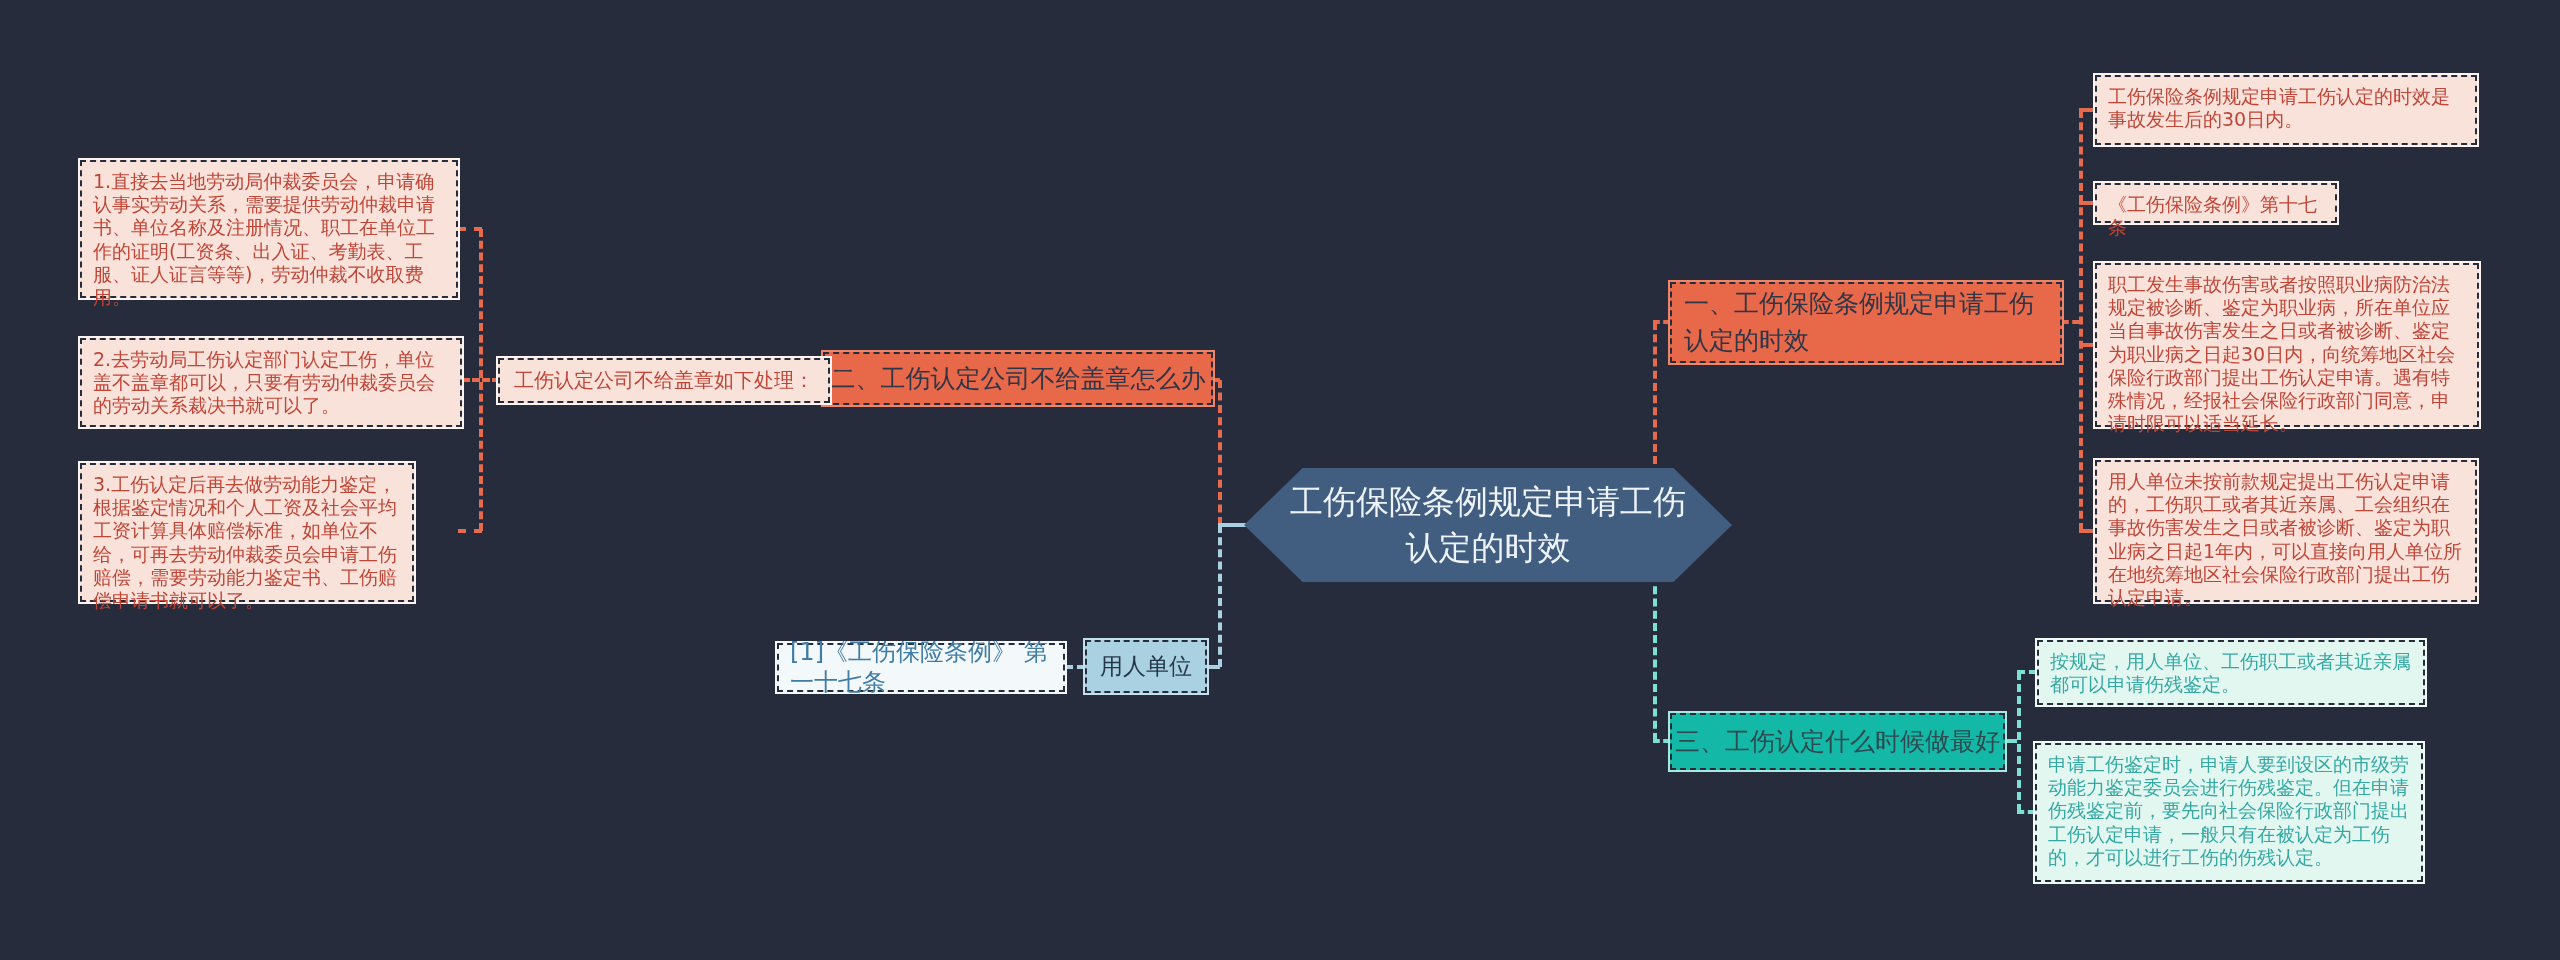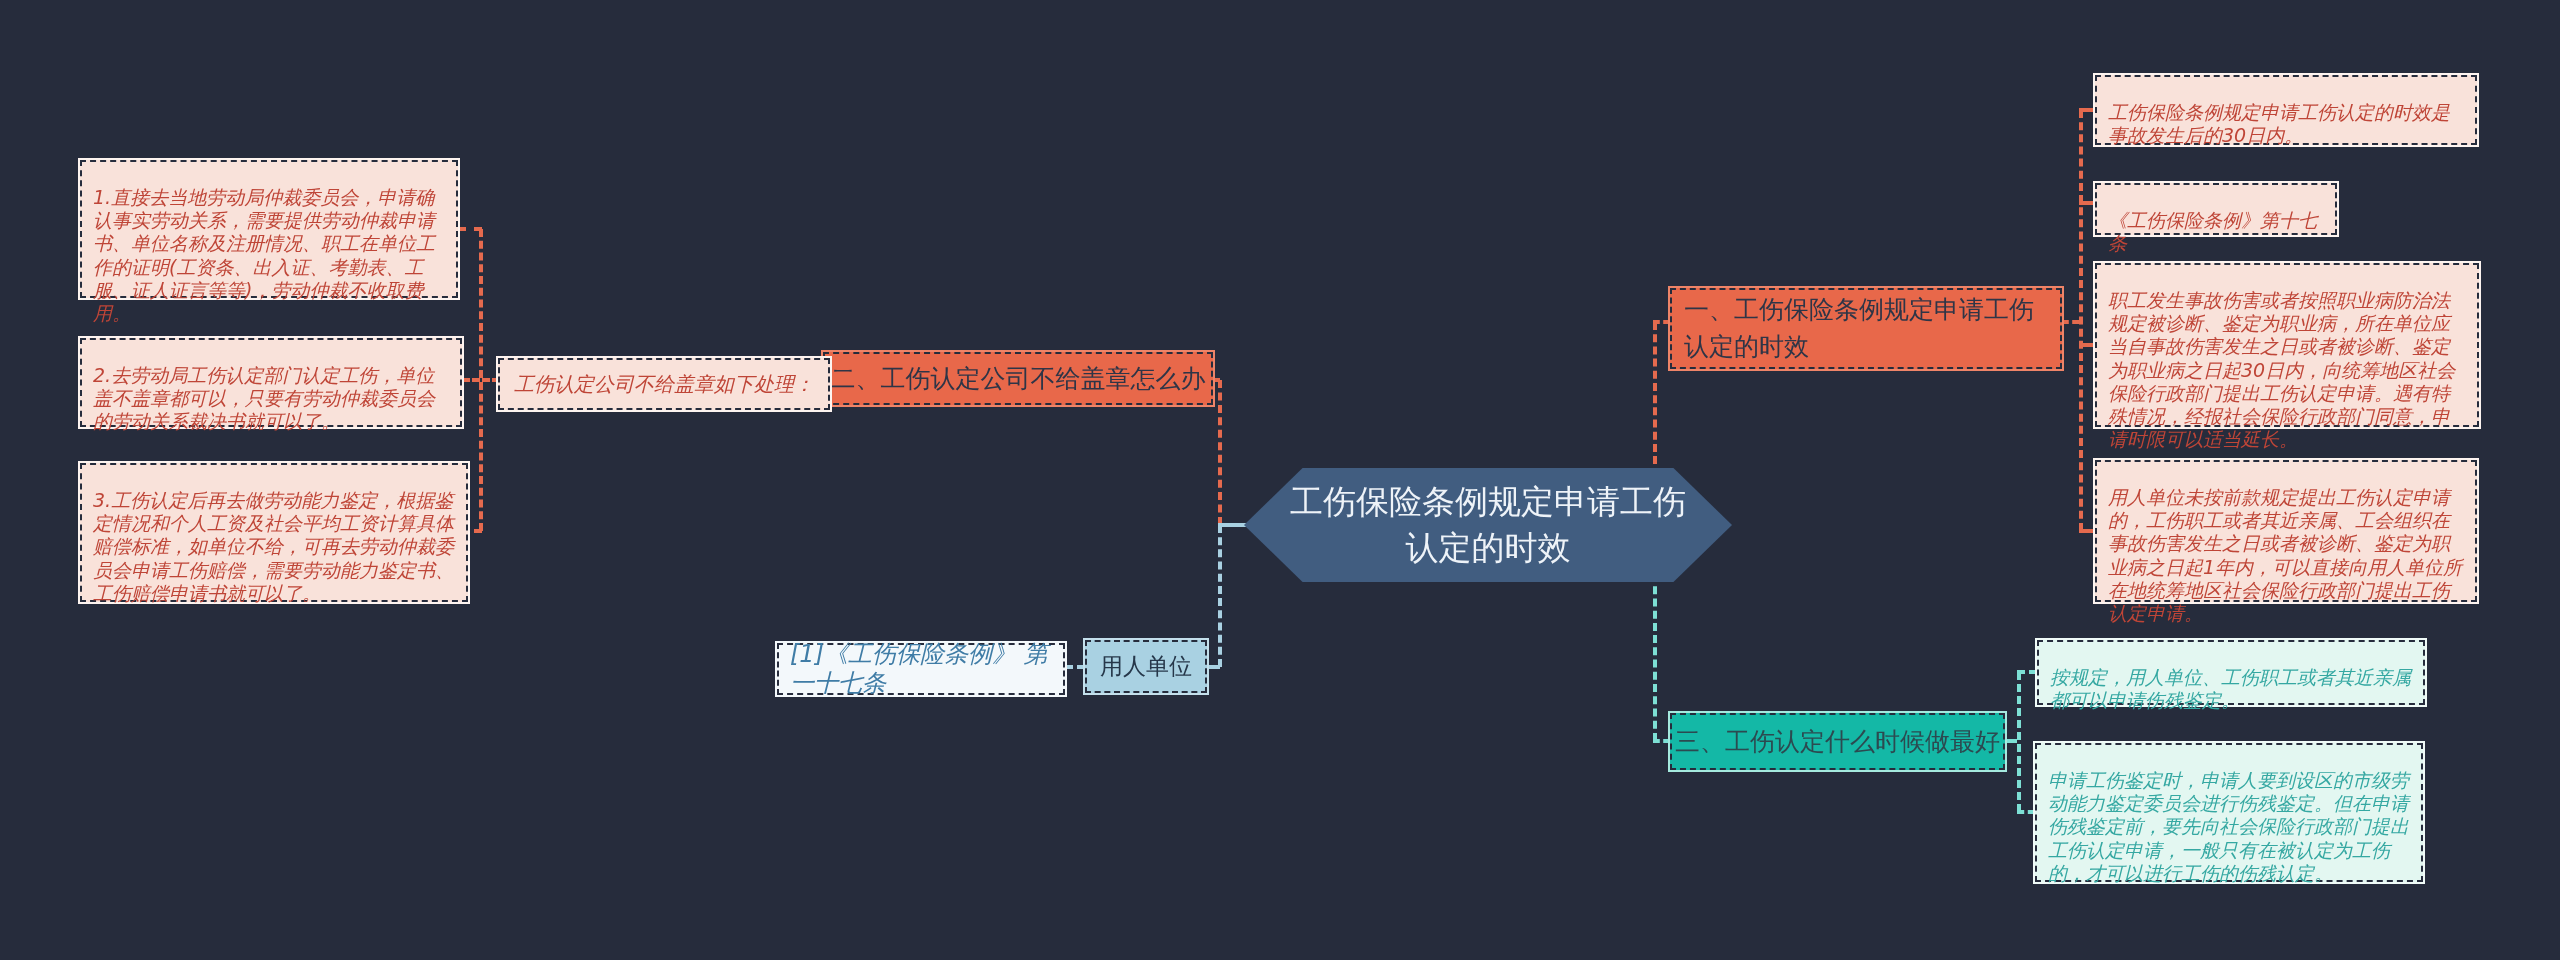--- a/index.html
+++ b/index.html
@@ -2,21 +2,21 @@
 <html><head>
 <meta charset="utf-8">
 <style>
   html,body{margin:0;padding:0;background:#1b2030;}
   .canvas{
     position:relative;width:2560px;height:960px;background:#262c3c;
     font-family:"DejaVu Sans","Liberation Sans",sans-serif;overflow:hidden;
   }
   .node,.box{position:absolute;box-sizing:border-box;}
   
-  .box{border:2px dashed #262c3c;font-size:19px;line-height:1.22;padding:24px 11px;font-style:italic;}
+  .box{border:2px dashed #262c3c;font-size:19px;line-height:1.22;padding:8px 11px;}
   .pink{background:#f9e2da;color:#bf4537;box-shadow:0 0 0 2px #fdf4f0;}
   .whitebox{background:#f3f8fb;color:#3f7ca6;box-shadow:0 0 0 2px #f3f8fb;}
   .tealbox{background:#e3f7f1;color:#35a8a2;box-shadow:0 0 0 2px #f0fbf8;}
   
   .node{border:2px dashed #262c3c;display:flex;align-items:center;}
   .orange{background:#e8684a;color:#2e3547;box-shadow:0 0 0 2px #ee8468;}
   .tealnode{background:#14b8a6;color:#2c4a50;box-shadow:0 0 0 2px #a5eadf;}
   .bluenode{background:#a9d1e2;color:#26374a;box-shadow:0 0 0 2px #c4e0ec;}
   .center-text{justify-content:center;text-align:center;}
   .central{
@@ -64,31 +64,31 @@
   <div class="hline c-salmon" style="left:2079px;top:343px;width:16px;"></div>
   <div class="hline c-salmon" style="left:2079px;top:529px;width:16px;"></div>
 
   <div class="vline c-cyan" style="left:2017px;top:672px;height:140px;"></div>
   <div class="hline c-cyan" style="left:2005px;top:739px;width:12px;"></div>
   <div class="hline c-cyan" style="left:2017px;top:670px;width:20px;"></div>
   <div class="hline c-cyan" style="left:2017px;top:810px;width:18px;"></div>
 
   <div class="central" style="left:1244px;top:468px;width:396px;height:114px;">工伤保险条例规定申请工伤认定的时效</div>
 
-  <div class="node orange" style="left:1670px;top:288px;width:392px;height:81px;padding:4px 12px;font-size:25px;line-height:1.45;">一、工伤保险条例规定申请工伤认定的时效</div>
+  <div class="node orange" style="left:1670px;top:282px;width:392px;height:81px;padding:4px 12px;font-size:25px;line-height:1.45;">一、工伤保险条例规定申请工伤认定的时效</div>
   <div class="box pink" style="left:2095px;top:75px;width:382px;height:70px;">工伤保险条例规定申请工伤认定的时效是事故发生后的30日内。</div>
   <div class="box pink" style="left:2095px;top:183px;width:242px;height:40px;">《工伤保险条例》第十七条</div>
   <div class="box pink" style="left:2095px;top:263px;width:384px;height:164px;">职工发生事故伤害或者按照职业病防治法规定被诊断、鉴定为职业病，所在单位应当自事故伤害发生之日或者被诊断、鉴定为职业病之日起30日内，向统筹地区社会保险行政部门提出工伤认定申请。遇有特殊情况，经报社会保险行政部门同意，申请时限可以适当延长。</div>
   <div class="box pink" style="left:2095px;top:460px;width:382px;height:142px;">用人单位未按前款规定提出工伤认定申请的，工伤职工或者其近亲属、工会组织在事故伤害发生之日或者被诊断、鉴定为职业病之日起1年内，可以直接向用人单位所在地统筹地区社会保险行政部门提出工伤认定申请。</div>
 
   <div class="node orange center-text" style="left:823px;top:352px;width:390px;height:53px;font-size:25px;">二、工伤认定公司不给盖章怎么办</div>
   <div class="box pink center-text" style="left:498px;top:358px;width:332px;height:45px;display:flex;align-items:center;justify-content:center;font-size:20px;">工伤认定公司不给盖章如下处理：</div>
   <div class="box pink" style="left:80px;top:160px;width:378px;height:138px;">1.直接去当地劳动局仲裁委员会，申请确认事实劳动关系，需要提供劳动仲裁申请书、单位名称及注册情况、职工在单位工作的证明(工资条、出入证、考勤表、工服、证人证言等等)，劳动仲裁不收取费用。</div>
   <div class="box pink" style="left:80px;top:338px;width:382px;height:89px;">2.去劳动局工伤认定部门认定工伤，单位盖不盖章都可以，只要有劳动仲裁委员会的劳动关系裁决书就可以了。</div>
-  <div class="box pink" style="left:80px;top:463px;width:388px;height:139px;">3.工伤认定后再去做劳动能力鉴定，根据鉴定情况和个人工资及社会平均工资计算具体赔偿标准，如单位不给，可再去劳动仲裁委员会申请工伤赔偿，需要劳动能力鉴定书、工伤赔偿申请书就可以了。</div>
+  <div class="box pink" style="left:80px;top:463px;width:334px;height:139px;">3.工伤认定后再去做劳动能力鉴定，根据鉴定情况和个人工资及社会平均工资计算具体赔偿标准，如单位不给，可再去劳动仲裁委员会申请工伤赔偿，需要劳动能力鉴定书、工伤赔偿申请书就可以了。</div>
 
   <div class="node bluenode center-text" style="left:1085px;top:640px;width:122px;height:53px;justify-content:center;font-size:23px;">用人单位</div>
   <div class="box whitebox" style="left:777px;top:643px;width:288px;height:49px;display:flex;align-items:center;font-size:24px;">[1]《工伤保险条例》 第一十七条</div>
 
   <div class="node tealnode center-text" style="left:1670px;top:713px;width:335px;height:57px;justify-content:center;font-size:25px;">三、工伤认定什么时候做最好</div>
   <div class="box tealbox" style="left:2035px;top:743px;width:388px;height:139px;">申请工伤鉴定时，申请人要到设区的市级劳动能力鉴定委员会进行伤残鉴定。但在申请伤残鉴定前，要先向社会保险行政部门提出工伤认定申请，一般只有在被认定为工伤的，才可以进行工伤的伤残认定。</div>
   <div class="box tealbox" style="left:2037px;top:640px;width:388px;height:65px;">按规定，用人单位、工伤职工或者其近亲属都可以申请伤残鉴定。</div>
 
 </div>
 

